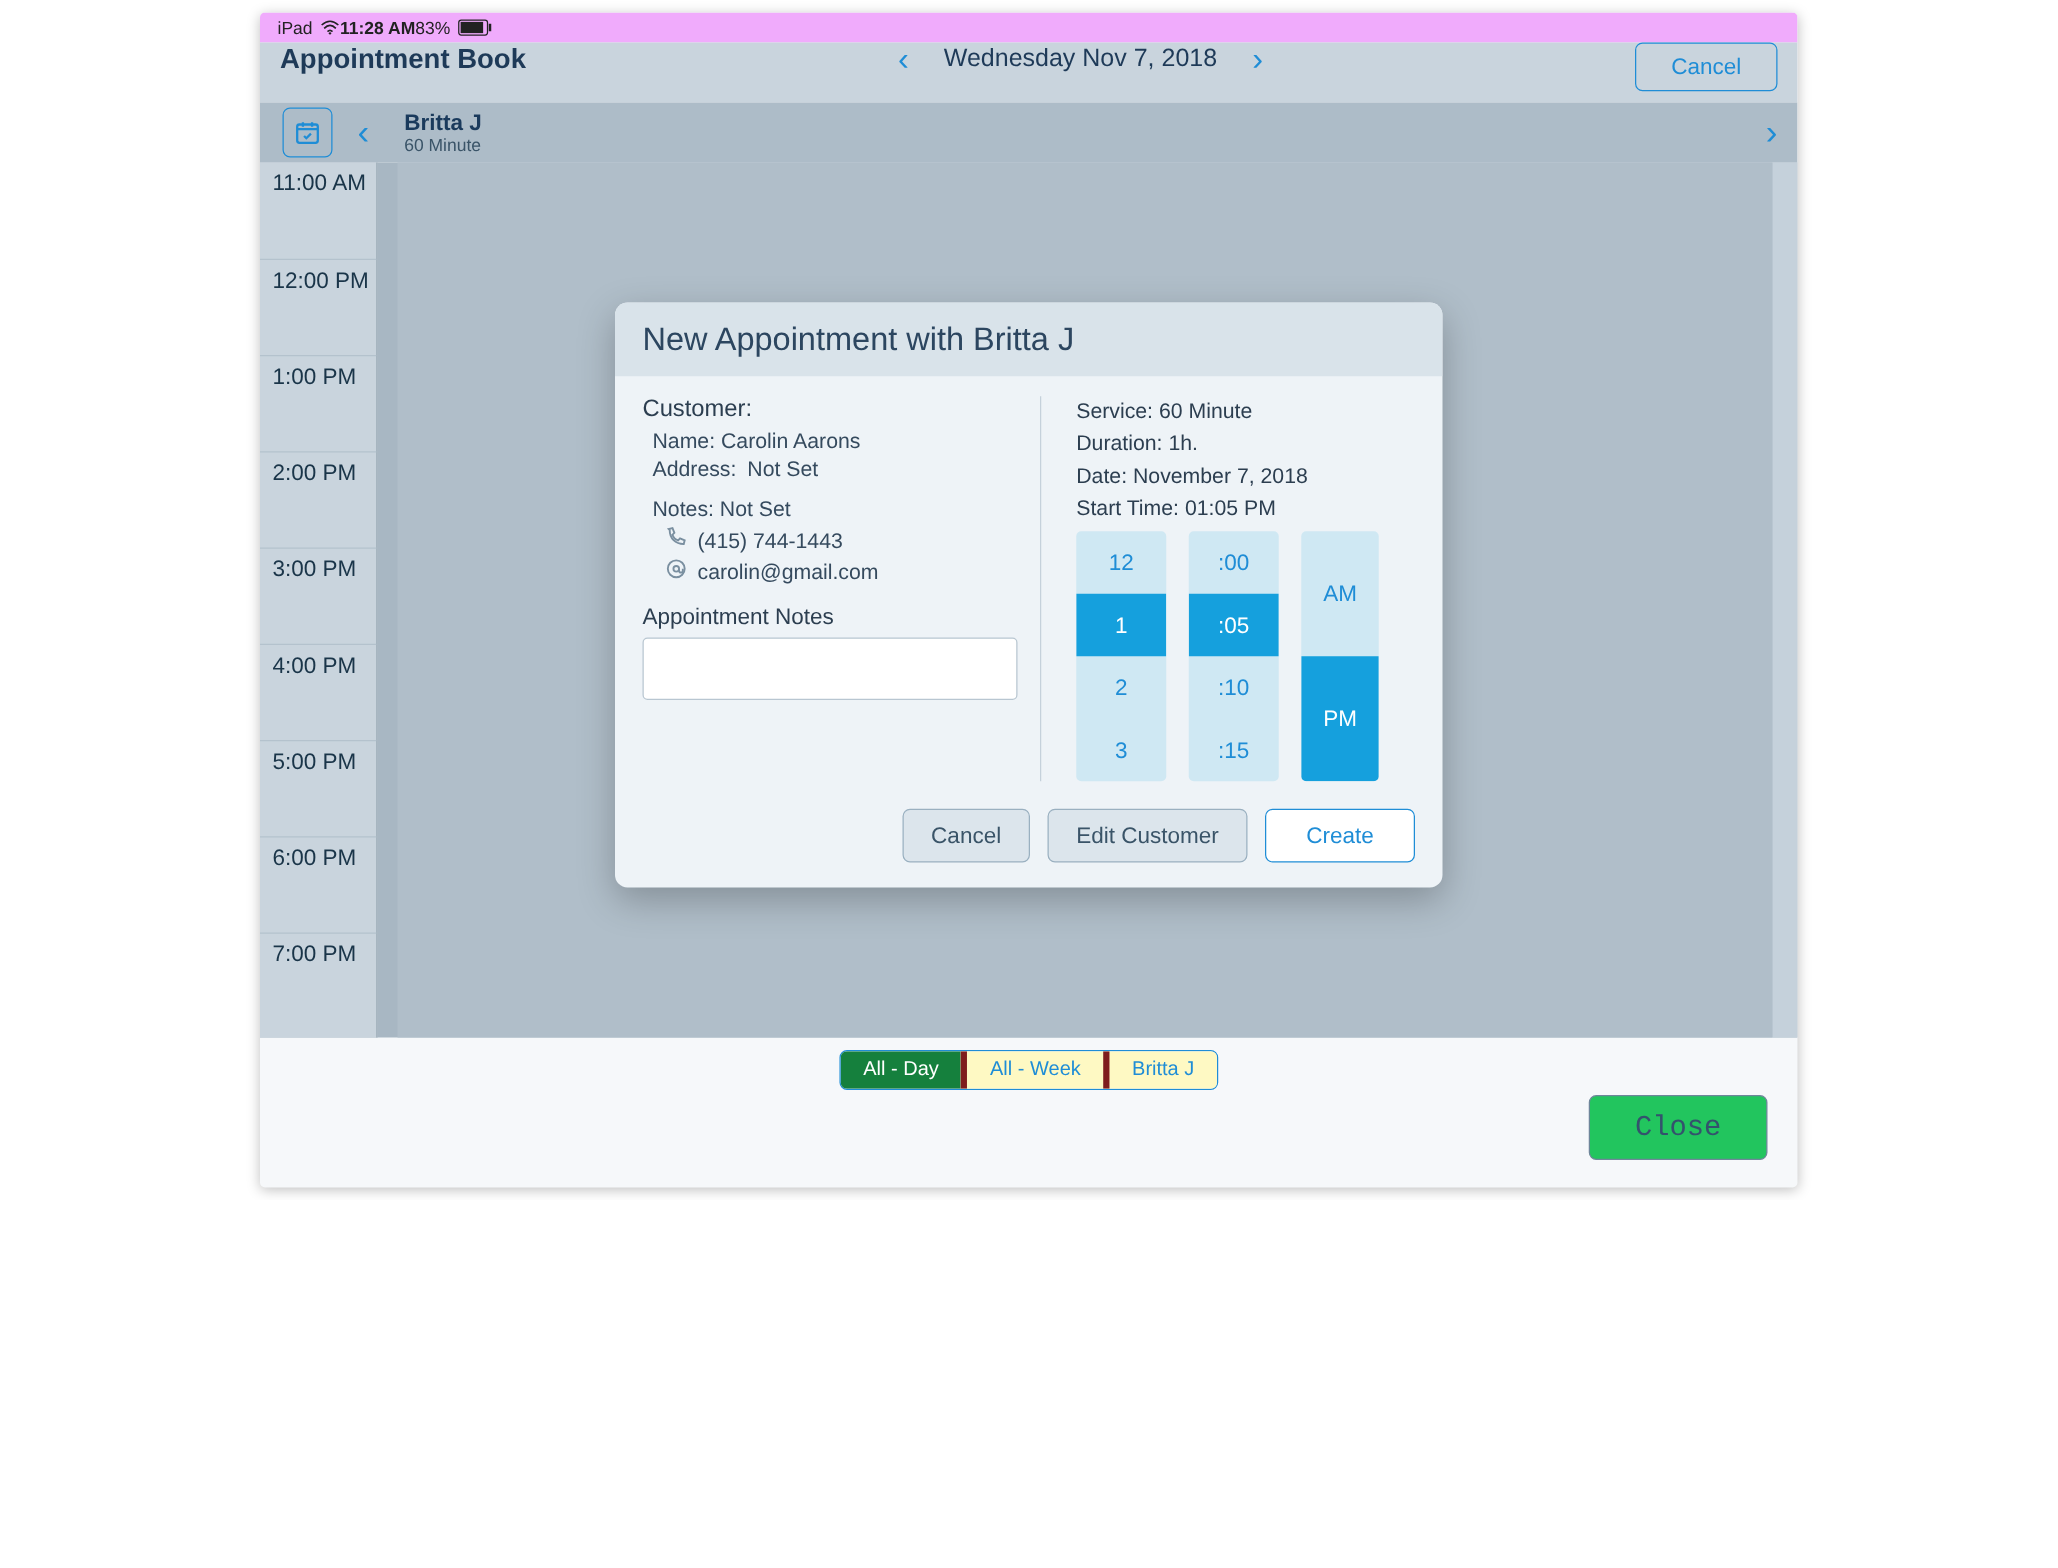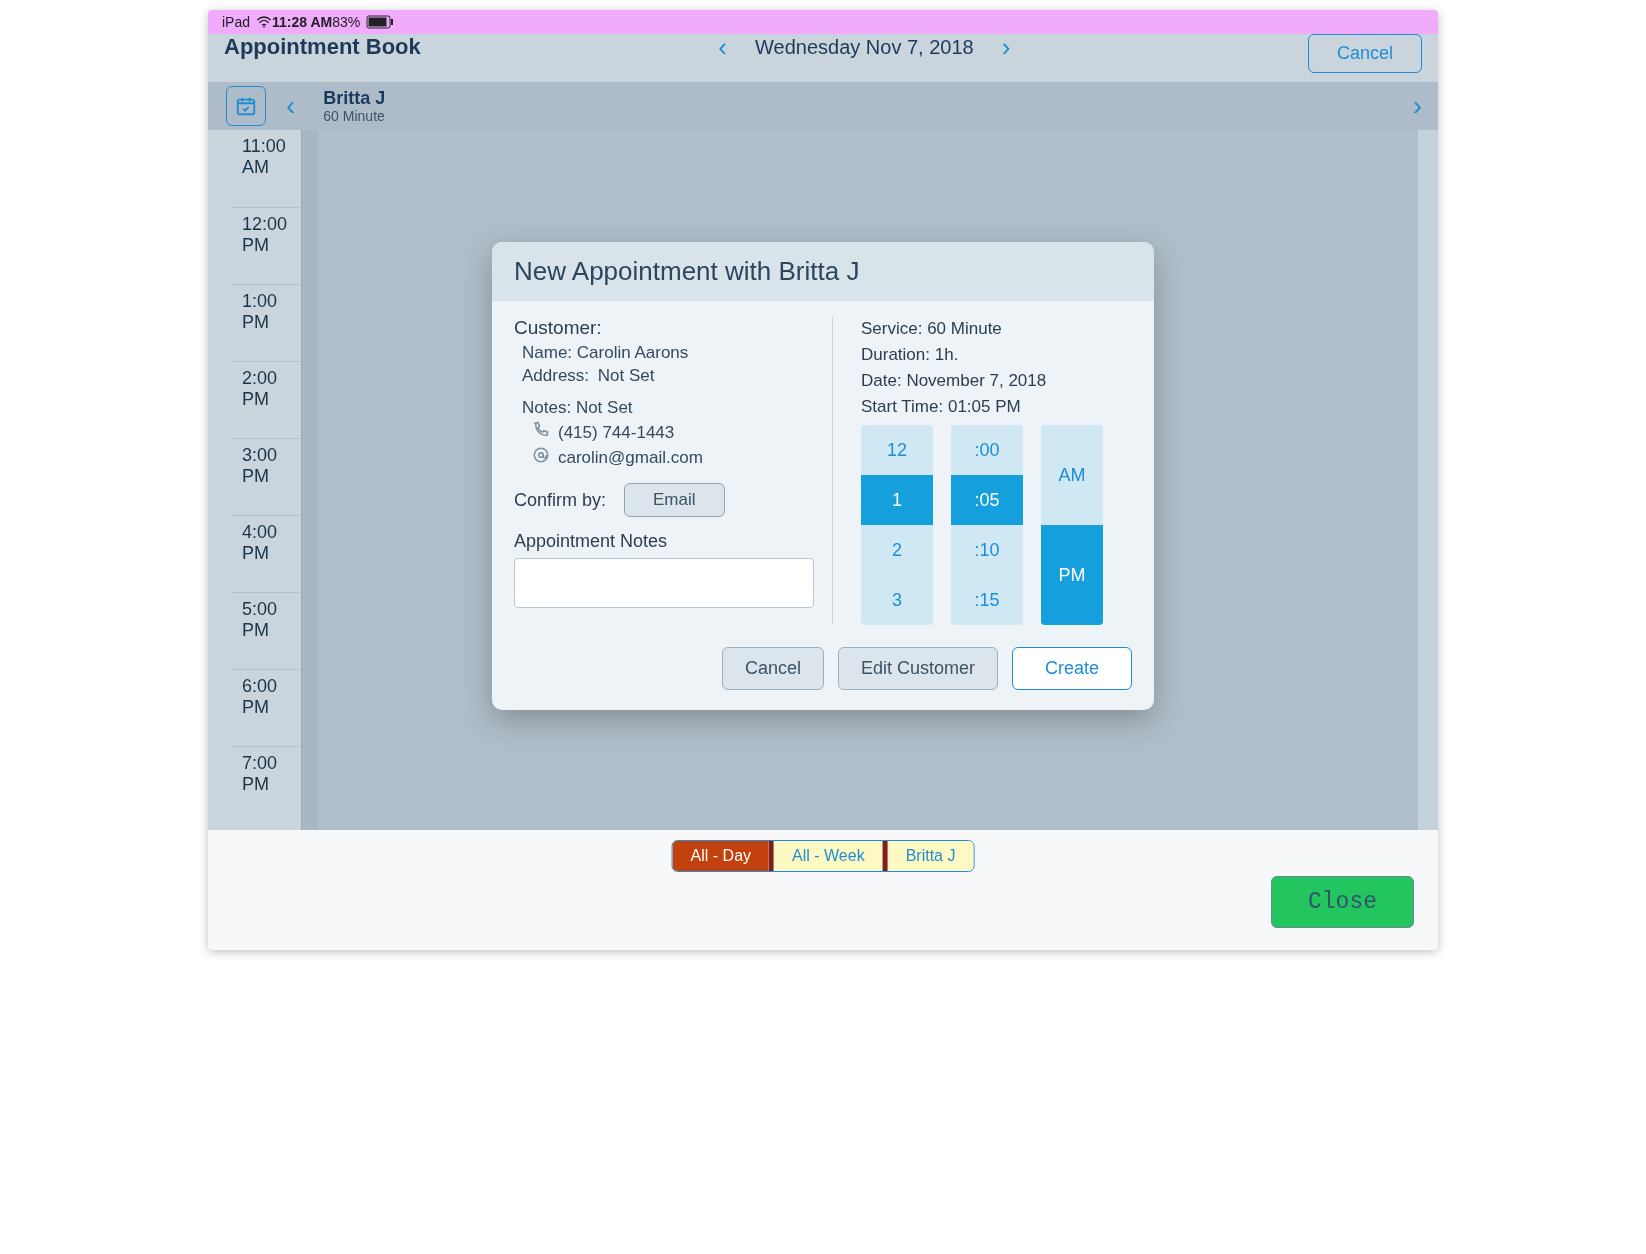--- a/index.html
+++ b/index.html
@@ -65,21 +65,20 @@
   
   .calendar-area {
     position:relative;
     height:700px;
     background:#a8b7c3;
   }
   .time-col {
     position:absolute; left:0; top:0; bottom:0; width:94px;
     background:#c9d4dd;
     border-right:1px solid #9babb6;
-    padding-left:24px;
   }
   .time-col + .grid-cover {
     position:absolute; left:110px; right:20px; top:0; bottom:0;
     background:#b0bec9;
   }
   .right-scroll-edge {
     position:absolute; right:0; top:0; bottom:0; width:20px;
     background:#c5d1db;
   }
   .hour-slot { height:77px; position:relative; }
@@ -89,21 +88,21 @@
     font-size:18px; font-weight:500; color:#1a3549;
   }
   
   .seg-wrap { position:absolute; left:50%; transform:translateX(-50%); bottom:78px; }
   .seg {
     display:flex; border:1px solid #1f8dd6; border-radius:6px; overflow:hidden;
     font-size:16px;
   }
   .seg-btn { padding:6px 18px; color:#1f8dd6; background:#fef9c3; border-left:5px solid #7f1d1d; cursor:pointer; }
   .seg-btn:first-child { border-left:none; }
-  .seg-btn.sel { background:#c2410c; color:#fff; }
+  .seg-btn.sel { background:#15803d; color:#fff; }
   .close-btn {
     position:absolute; right:24px; bottom:22px;
     border:1px solid #6f869a; color:#34526d; background:#22c55e;
     padding:12px 36px; border-radius:6px; font-size:23px; cursor:pointer;font-family:Liberation Mono, monospace;
   }
   .modal {
     position:absolute; top:232px; left:50%; transform:translateX(-50%);
     width:662px; background:#eef3f7; border-radius:10px;
     box-shadow:0 10px 30px rgba(0,0,0,0.25);
     overflow:hidden;
@@ -268,24 +267,20 @@
               </svg></span>
           <span>(415) 744-1443</span>
         </div>
         <div class="icon-line">
           <span><svg viewBox="0 0 24 24" fill="none" stroke-width="2">
                 <circle cx="12" cy="12" r="9"></circle>
                 <circle cx="12" cy="12" r="3"></circle>
                 <path d="M15 12v2a2 2 0 0 0 4 0v-2"></path>
               </svg></span>
           <span>carolin@gmail.com</span>
-        </div>
-        <div class="confirm-row">
-          <span class="lab">Confirm by:</span>
-          <button class="email-btn">Email</button>
         </div>
         <div class="notes-lab">Appointment Notes</div>
         <textarea class="notes-ta" style=""></textarea>
       </div>
 
       <div class="right-pane">
         <div class="r-line"><span>Service:</span> <span>60 Minute</span></div>
         <div class="r-line"><span>Duration:</span> <span>1h.</span></div>
         <div class="r-line"><span>Date:</span> <span>November 7, 2018</span></div>
         <div class="r-line"><span>Start Time:</span> <span>01:05 PM</span></div>

